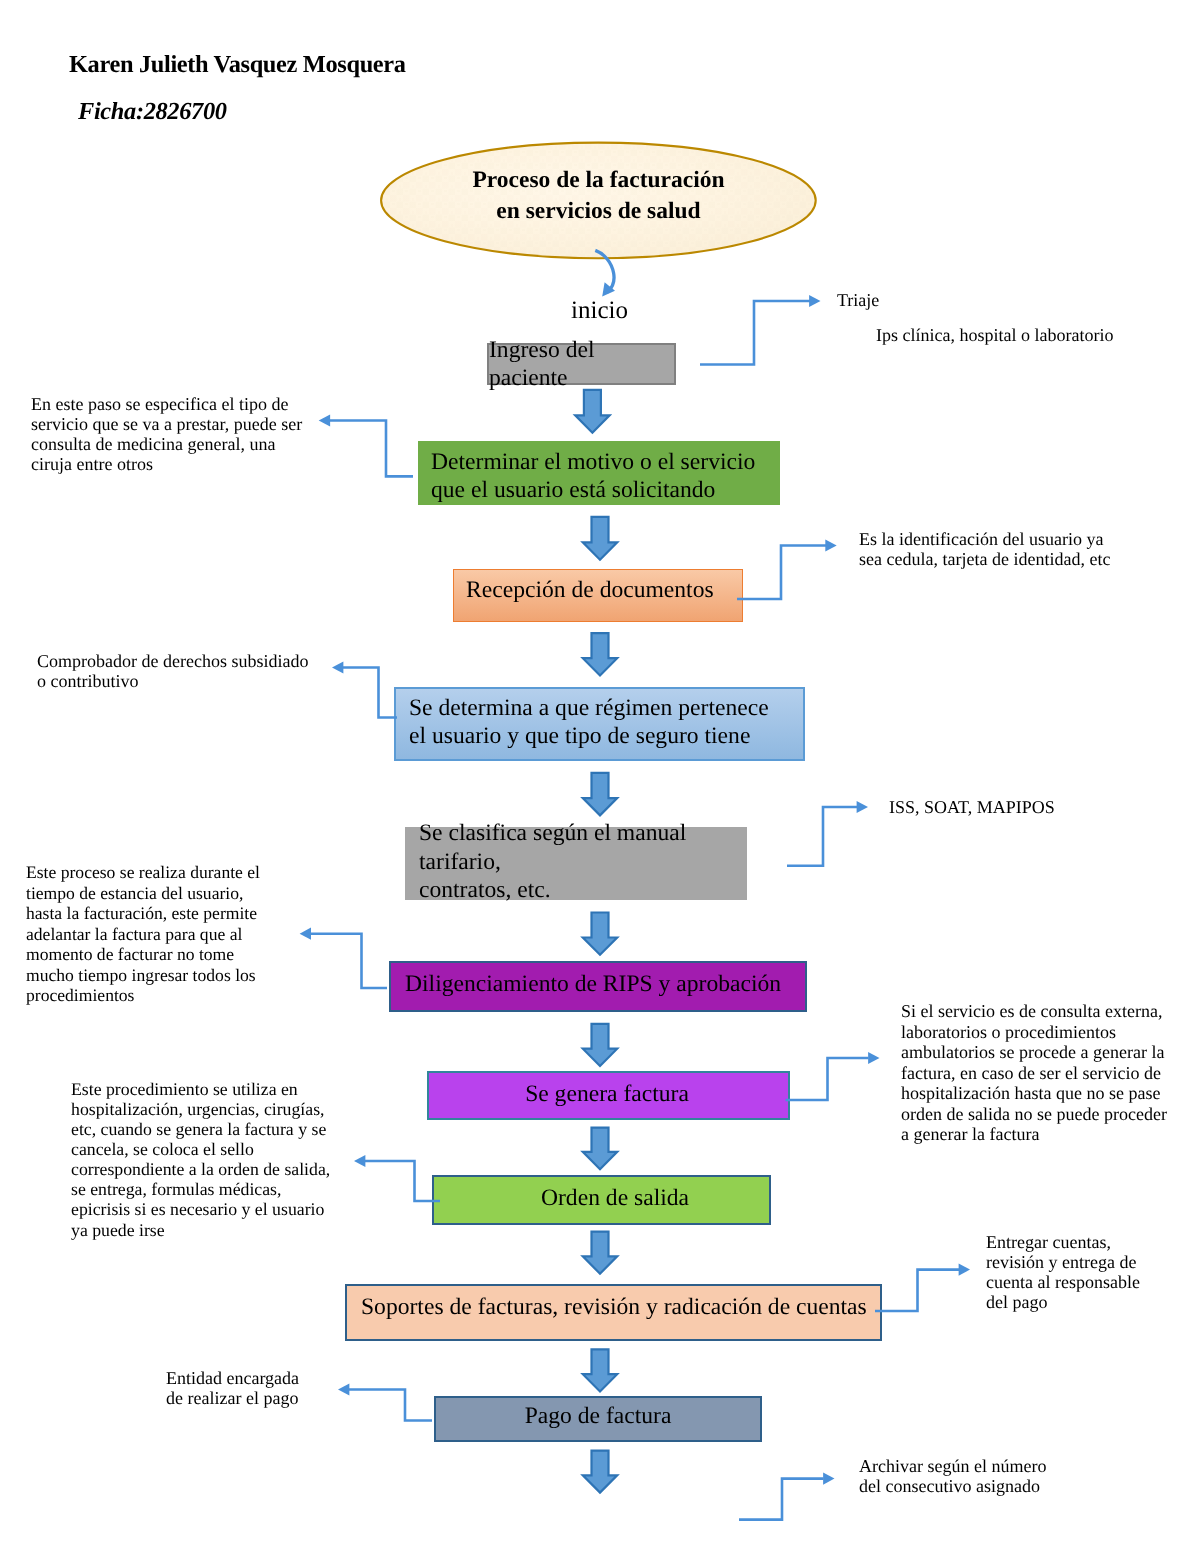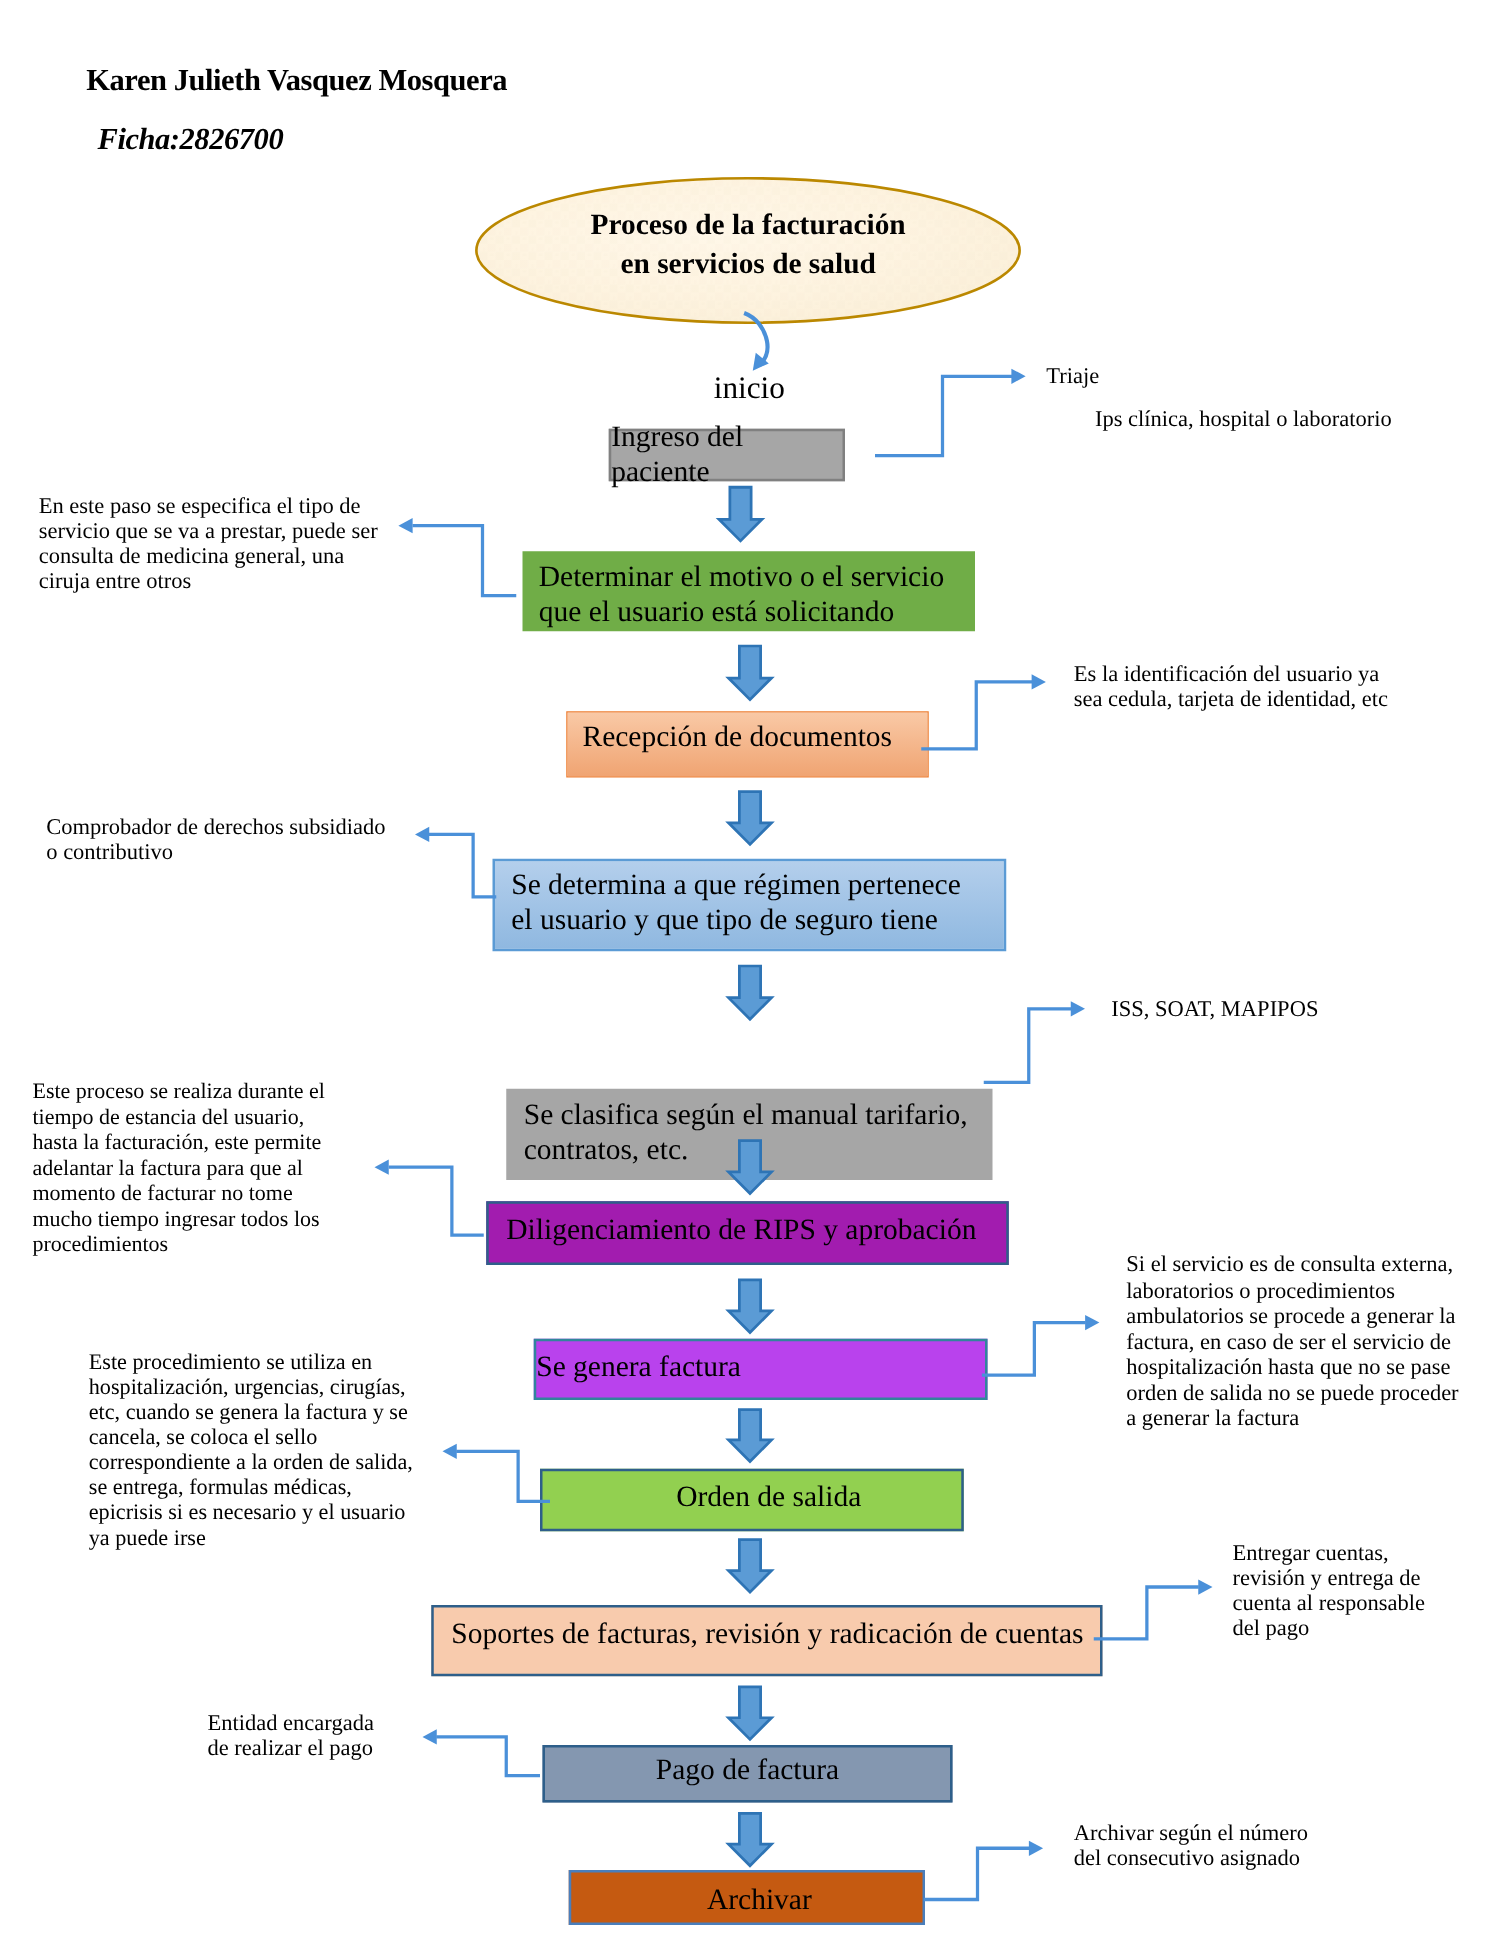--- a/index.html
+++ b/index.html
@@ -121,50 +121,47 @@
     <span>Recepción de documentos</span>
   </div>
 
   <div class="node" style="left:394px;top:687px;width:411px;height:74px;background:linear-gradient(180deg,#b4cfec 0%,#8fb8e0 100%);border:2px solid #5b9bd5;padding-left:13px;padding-bottom:4px;">
     <span>
       <span>Se determina a que régimen pertenece</span><br>
       <span>el usuario y que tipo de seguro tiene</span>
     </span>
   </div>
 
-  <div class="node" style="left:405px;top:827px;width:389px;height:73px;background:#a6a6a6;padding-left:14px;padding-bottom:3px;margin-top:44px;">
+  <div class="node" style="left:405px;top:827px;width:342px;height:73px;background:#a6a6a6;padding-left:14px;padding-bottom:3px;">
     <span>
       <span>Se clasifica según el manual tarifario,</span><br>
       <span>contratos, etc.</span>
     </span>
   </div>
 
   <div class="node" style="left:389px;top:961px;width:418px;height:51px;background:#a21caf;border:2px solid #2e5f8a;padding-left:14px;padding-bottom:4px;">
     <span>Diligenciamiento de RIPS y aprobación</span>
   </div>
 
-  <div class="node" style="left:427px;top:1071px;width:363px;height:48.8px;background:#b942ed;border:2.5px solid #31859c;justify-content:flex-start;padding-bottom:1.5px;padding-right:3px;">
+  <div class="node" style="left:427px;top:1071px;width:363px;height:48.8px;background:#b942ed;border:2.5px solid #31859c;justify-content:center;padding-bottom:1.5px;padding-right:3px;">
     <span>Se genera factura</span>
   </div>
 
   <div class="node" style="left:431.5px;top:1175px;width:339px;height:49.9px;background:#92d050;border:2px solid #2e5f8a;justify-content:center;padding-left:28px;padding-bottom:4px;">
     <span>Orden de salida</span>
   </div>
 
   <div class="node" style="left:345px;top:1284px;width:537px;height:56.6px;background:#f8cbad;border:2.5px solid #2e5f8a;padding-left:14px;padding-bottom:10px;">
     <span>Soportes de facturas, revisión y radicación de cuentas</span>
   </div>
 
   <div class="node" style="left:434px;top:1396px;width:328px;height:46px;background:#8497b0;border:2px solid #2e5f8a;justify-content:center;padding-bottom:6px;">
     <span>Pago de factura</span>
   </div>
 
-  <div class="node" style="left:455px;top:1496px;width:285px;height:44px;background:#c55a11;border:2.5px solid #4a7ebb;justify-content:center;padding-left:20px;padding-top:4px;">
-    <span>Archivar</span>
-  </div>
 
   <div class="note" style="left:837px;top:291px;">Triaje</div>
   <div class="note" style="left:836px;top:326px;margin-left:40px;">Ips clínica, hospital o laboratorio</div>
   <div class="note" style="left:31px;top:395px;line-height:19.85px;">En este paso se especifica el tipo de
 servicio que se va a prestar, puede ser
 consulta de medicina general, una
 ciruja entre otros</div>
   <div class="note" style="left:859px;top:529px;line-height:20.2px;">Es la identificación del usuario ya
 sea cedula, tarjeta de identidad, etc</div>
   <div class="note" style="left:37px;top:651px;line-height:20.2px;">Comprobador de derechos subsidiado

